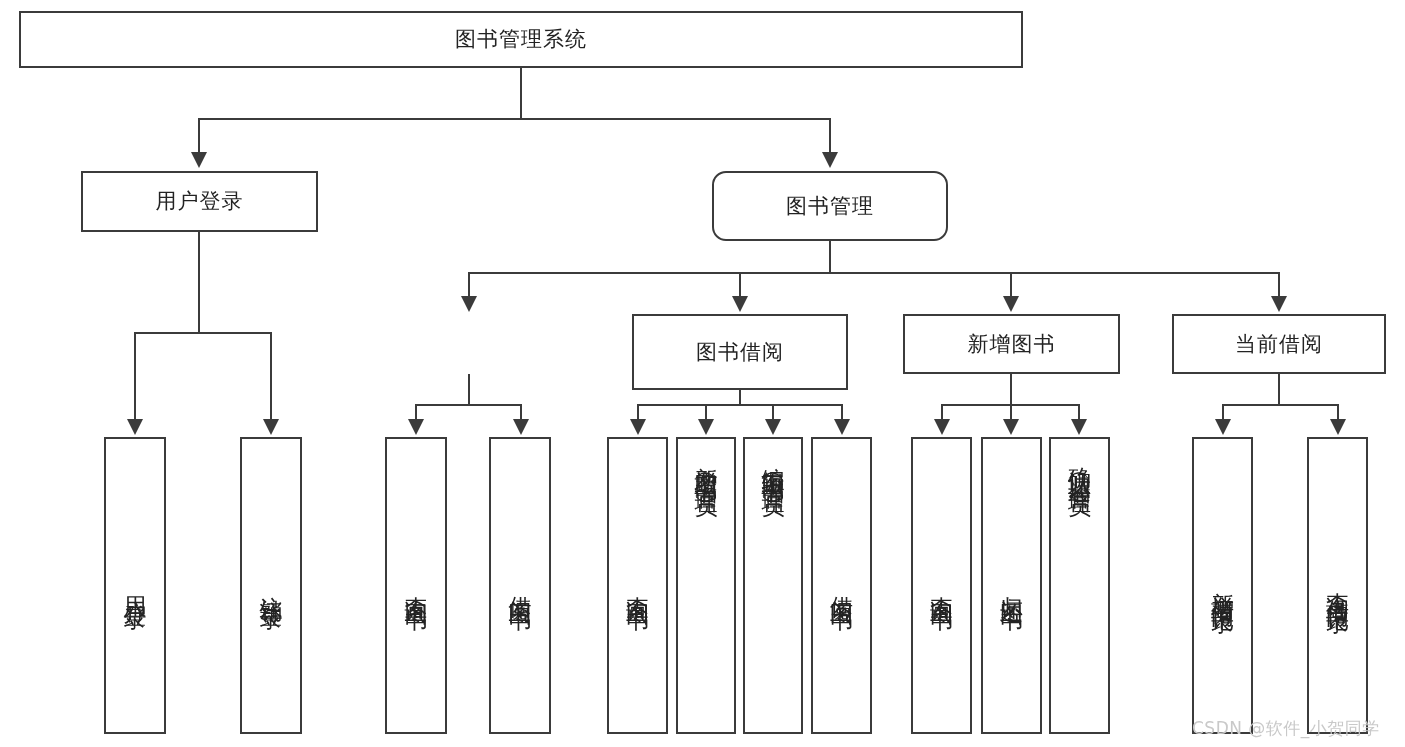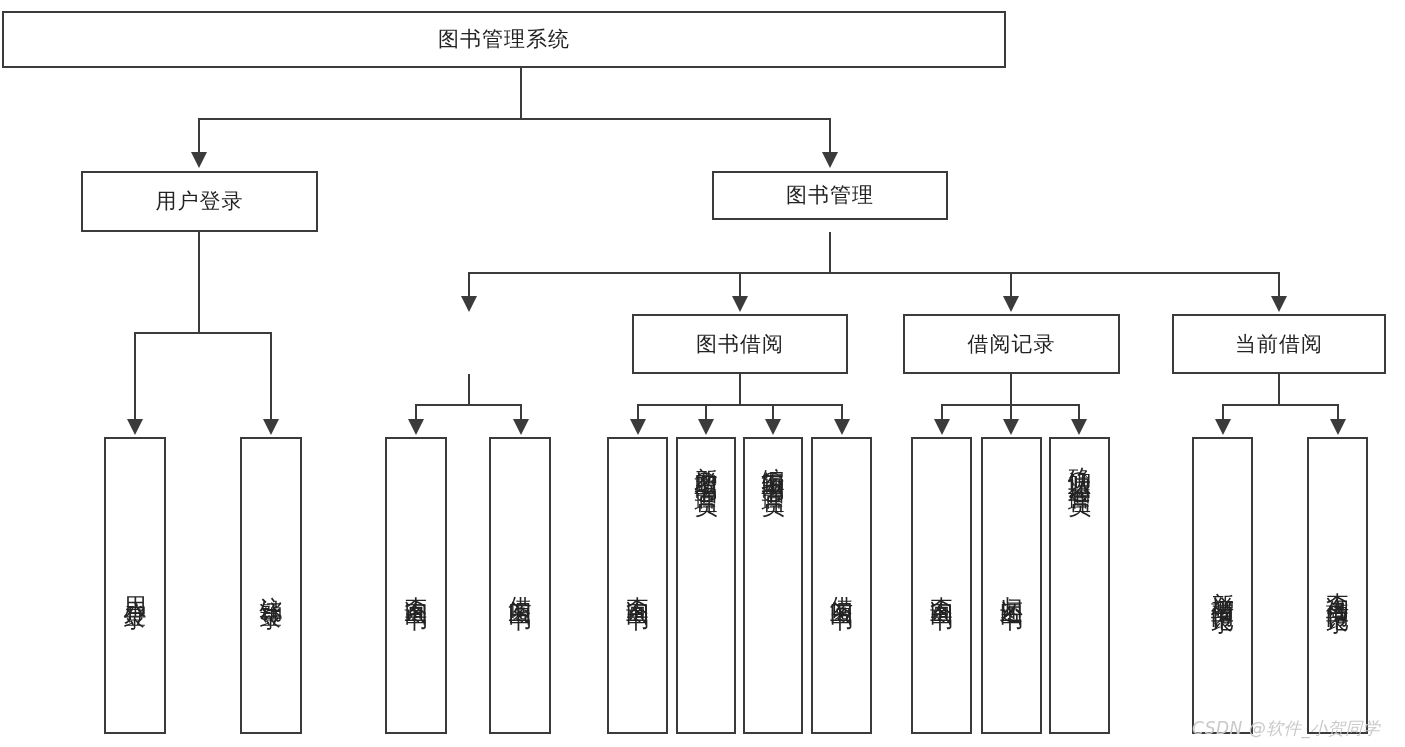--- a/index.html
+++ b/index.html
@@ -61,43 +61,42 @@
   }
 
   
   #watermark{
     position:absolute;
     color:#c9c9c9;
     font-size:17px;
     letter-spacing:0.5px;
     white-space:nowrap;
     z-index:5;
-    font-style:italic;
   }
 </style>
 </head>
 <body>
 
 <div id="canvas">
 
-  <div class="node" style="left:2px;top:11px;width:1004px;height:57px;">
+  <div class="node" style="left:19px;top:11px;width:1004px;height:57px;">
     <span class="lbl">图书管理系统</span>
   </div>
 
   <div class="ln vl" style="left:520px;top:68px;width:2px;height:51px;"></div>
   <div class="ln hl" style="left:198px;top:118px;width:633px;height:2px;"></div>
   <div class="ln vl" style="left:198px;top:118px;width:2px;height:36px;"></div>
   <div class="arrow" style="left:191px;top:152px;"></div>
   <div class="ln vl" style="left:829px;top:118px;width:2px;height:36px;"></div>
   <div class="arrow" style="left:822px;top:152px;"></div>
 
   <div class="node" style="left:81px;top:171px;width:237px;height:61px;">
     <span class="lbl">用户登录</span>
   </div>
-  <div class="node" style="left:712px;top:171px;width:236px;height:49px;">
+  <div class="node" style="left:712px;top:171px;width:236px;height:70px;border-radius:14px;">
     <span class="lbl">图书管理</span>
   </div>
 
   <div class="ln vl" style="left:198px;top:232px;width:2px;height:101px;"></div>
   <div class="ln hl" style="left:134px;top:332px;width:137px;height:2px;"></div>
   <div class="ln vl" style="left:134px;top:332px;width:2px;height:89px;"></div>
   <div class="arrow" style="left:127px;top:419px;"></div>
   <div class="ln vl" style="left:270px;top:332px;width:2px;height:89px;"></div>
   <div class="arrow" style="left:263px;top:419px;"></div>
 
@@ -105,25 +104,25 @@
   <div class="ln hl" style="left:468px;top:272px;width:812px;height:2px;"></div>
   <div class="ln vl" style="left:468px;top:272px;width:2px;height:29px;"></div>
   <div class="arrow" style="left:461px;top:296px;"></div>
   <div class="ln vl" style="left:739px;top:272px;width:2px;height:29px;"></div>
   <div class="arrow" style="left:732px;top:296px;"></div>
   <div class="ln vl" style="left:1010px;top:272px;width:2px;height:29px;"></div>
   <div class="arrow" style="left:1003px;top:296px;"></div>
   <div class="ln vl" style="left:1278px;top:272px;width:2px;height:29px;"></div>
   <div class="arrow" style="left:1271px;top:296px;"></div>
 
-  <div class="node" style="left:632px;top:314px;width:216px;height:60px;">
+  <div class="node" style="left:632px;top:314px;width:216px;height:76px;">
     <span class="lbl">图书借阅</span>
   </div>
   <div class="node" style="left:903px;top:314px;width:217px;height:60px;">
-    <span class="lbl">借阅记录</span>
+    <span class="lbl">新增图书</span>
   </div>
   <div class="node" style="left:1172px;top:314px;width:214px;height:60px;">
     <span class="lbl">当前借阅</span>
   </div>
 
   <div class="ln vl" style="left:468px;top:374px;width:2px;height:31px;"></div>
   <div class="ln hl" style="left:415px;top:404px;width:107px;height:2px;"></div>
   <div class="ln vl" style="left:415px;top:404px;width:2px;height:17px;"></div>
   <div class="arrow" style="left:408px;top:419px;"></div>
   <div class="ln vl" style="left:520px;top:404px;width:2px;height:17px;"></div>

